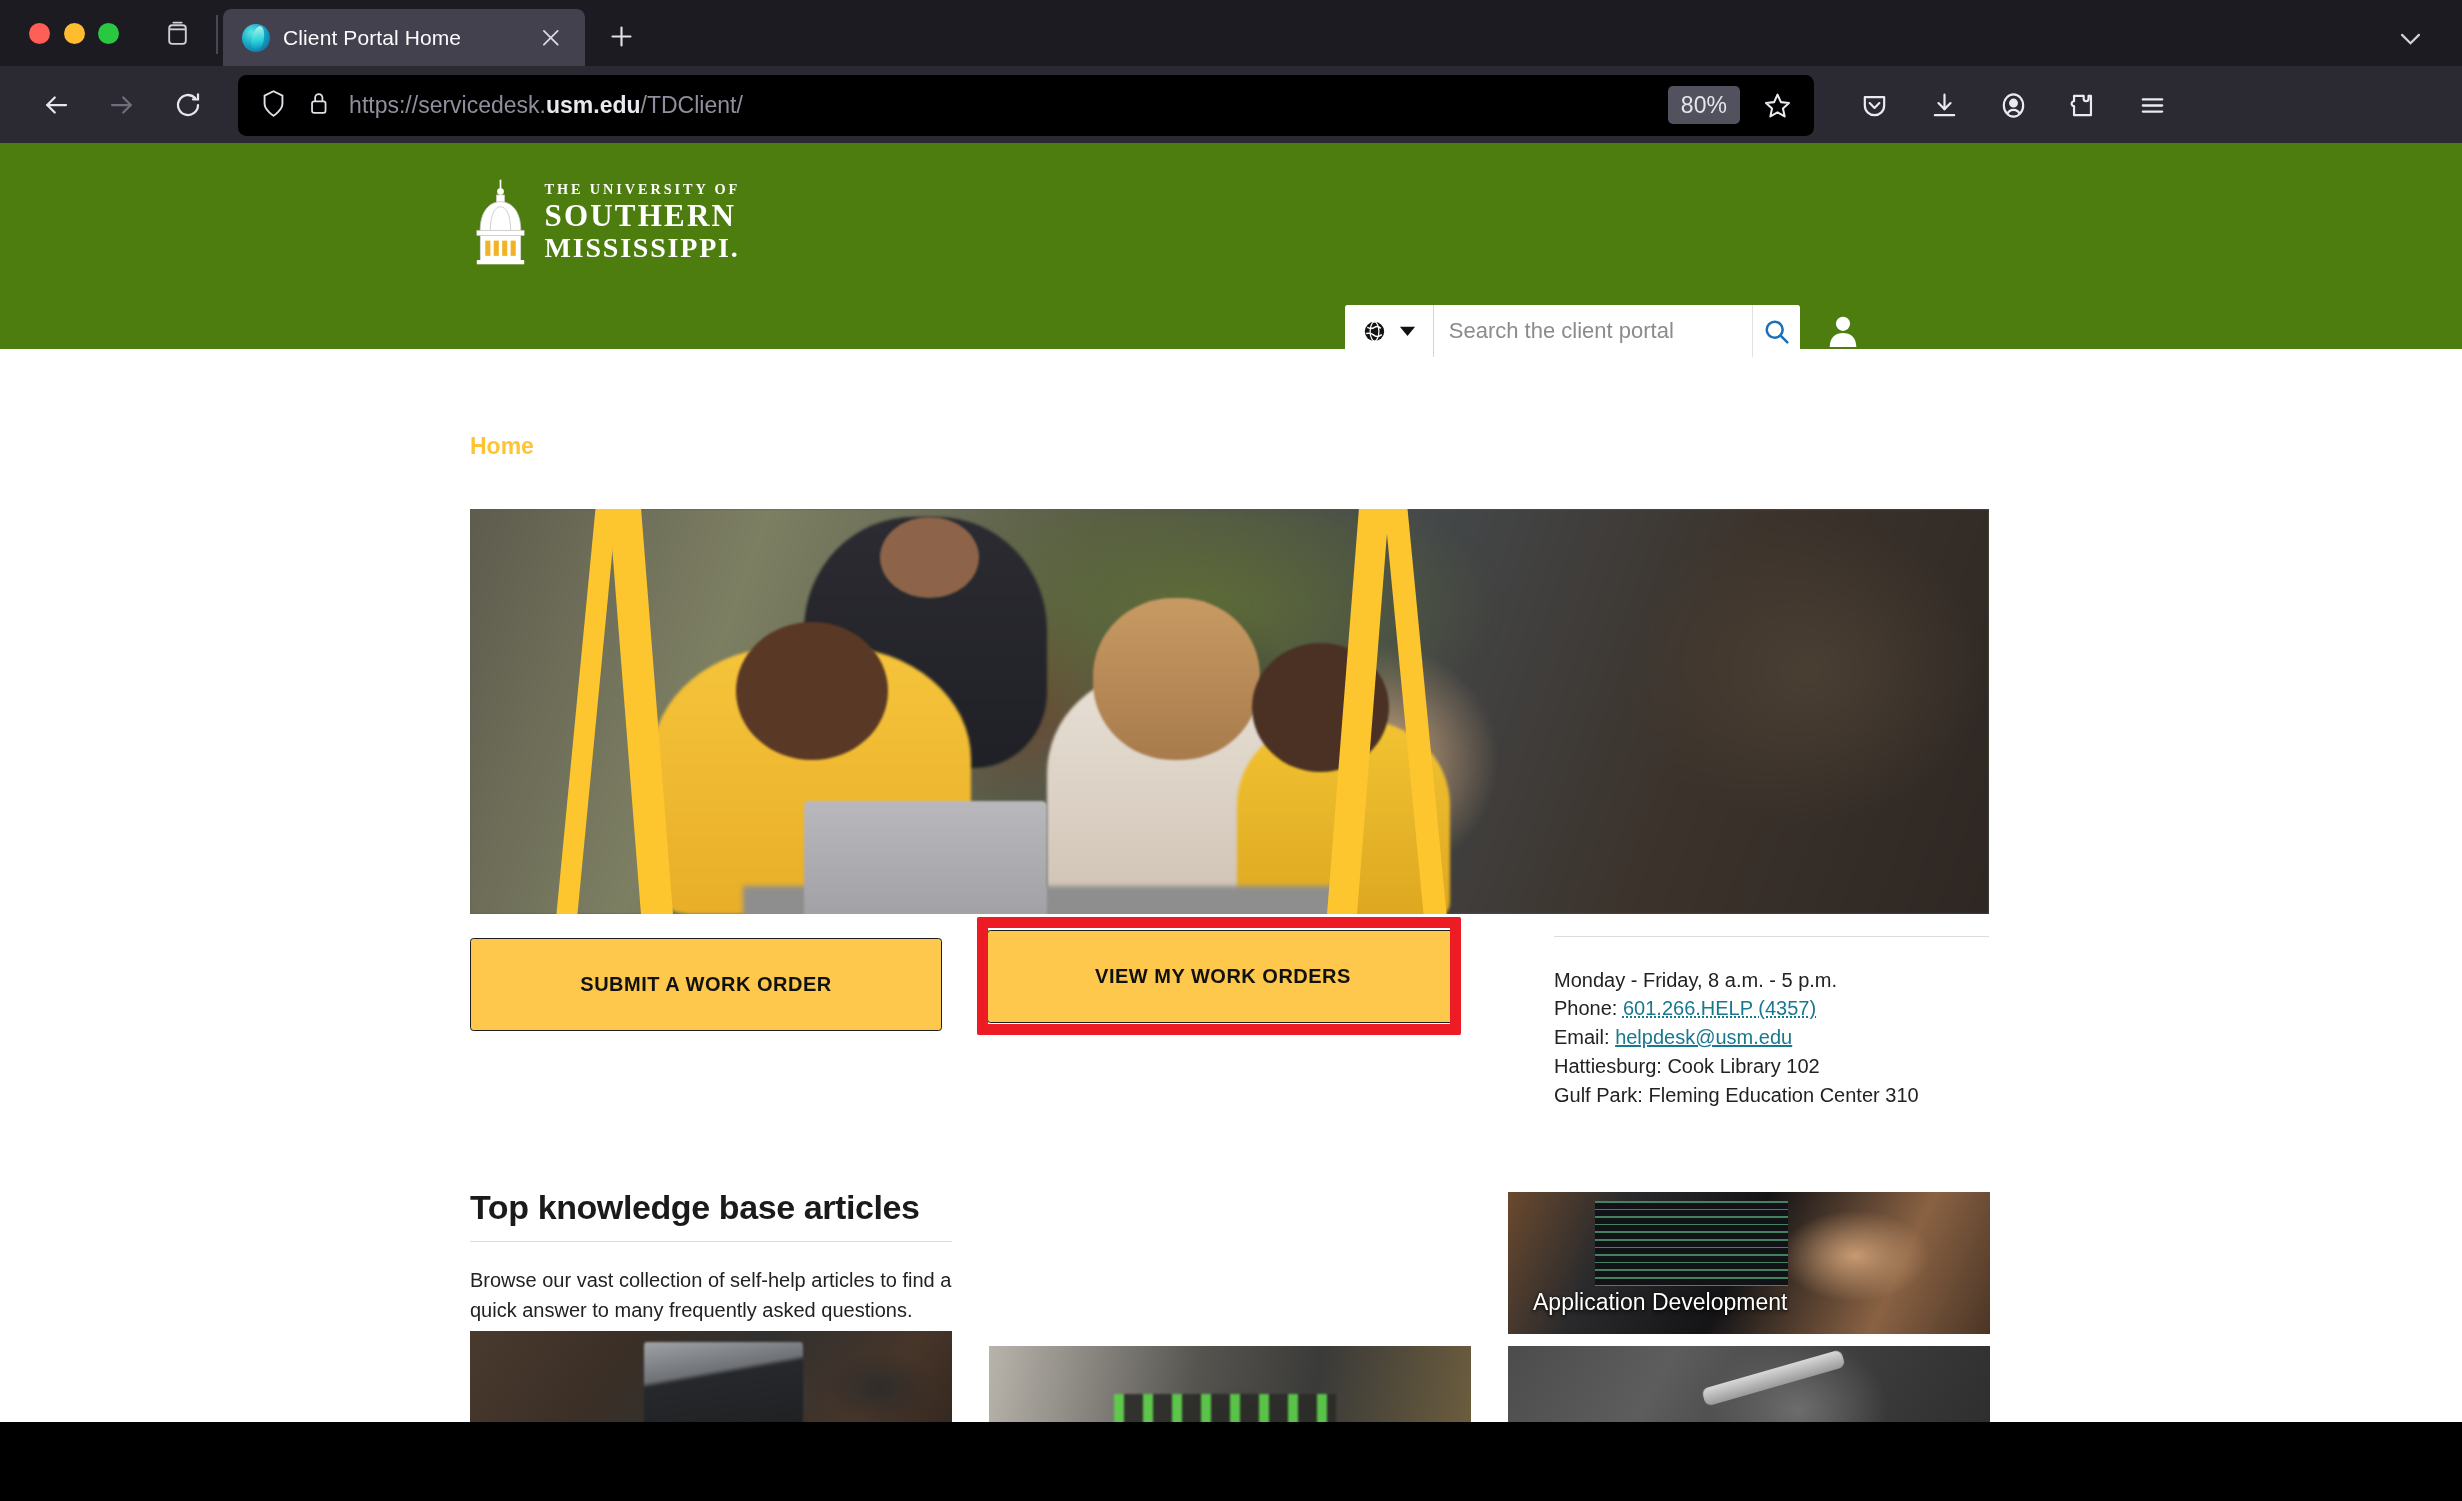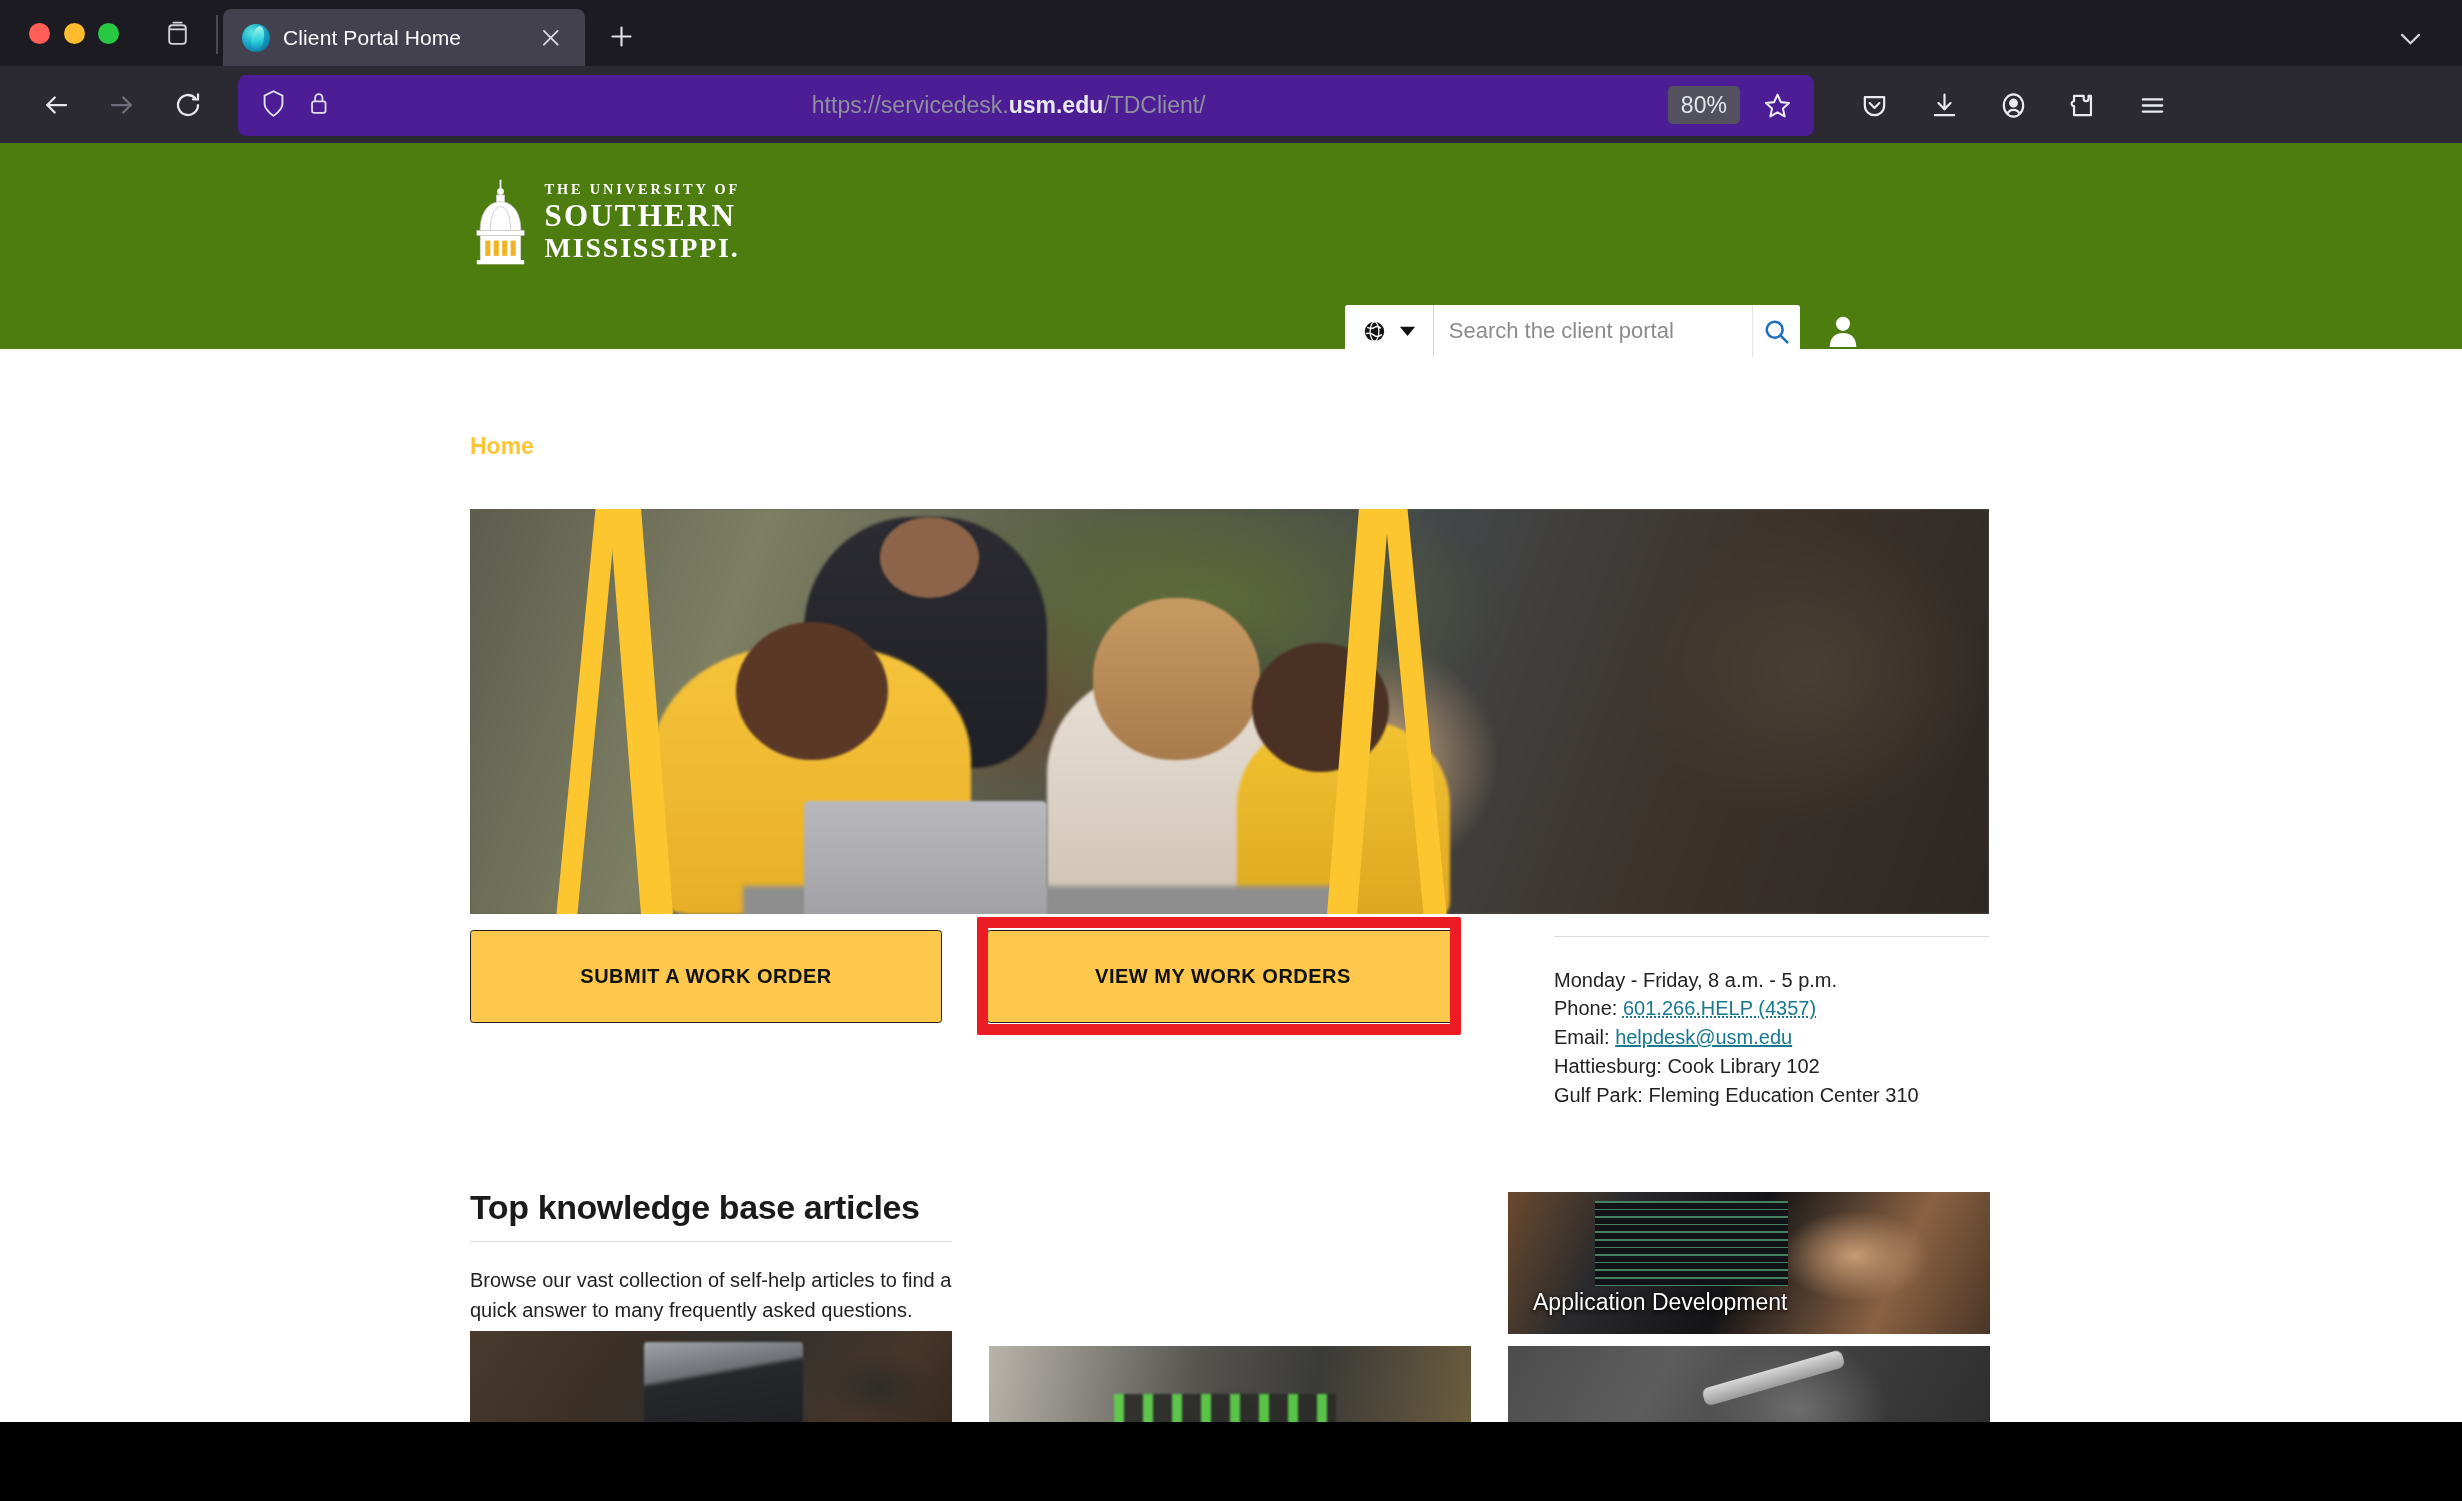--- a/index.html
+++ b/index.html
@@ -56,23 +56,23 @@
   .newtab { width: 49px; height: 49px; display: flex; align-items: center; justify-content: center; margin: 0 0 5px 11.8px; border-radius: 6.7px; }
   .chev-right { margin-left: auto; padding: 0 37px 13.5px 0; display: flex; align-items: center; }
 
   .navbar {
     height: 78px; background: #2b2a33;
     display: flex; align-items: center; padding: 0 25px; gap: 5px;
   }
   .navbtn { width: 61px; height: 61px; display: flex; align-items: center; justify-content: center; border-radius: 6.7px; flex: none; }
 
   .urlbar {
-    flex: 1; height: 61px; background: #4c1d95; border-radius: 8.4px;
+    flex: 1; height: 61px; background: #000000; border-radius: 8.4px;
     display: flex; align-items: center; margin: 0 18.5px 0 15px;
-    padding: 0 13.5px 0 22px; max-width: 1576px; text-align: center;
+    padding: 0 13.5px 0 22px; max-width: 1576px;
   }
   .url-text { flex: 1; font-size: 23px; color: #8f8f9d; margin-left: 18.5px; white-space: nowrap; }
   .url-text b { color: #e8e8ef; font-weight: 700; }
   .zoom-badge {
     background: #52525e; color: #e5e5ea; font-size: 23px;
     padding: 5.9px 12.6px; border-radius: 5px; margin-right: 15px; flex: none;
   }
   .star { width: 46px; height: 46px; display: flex; align-items: center; justify-content: center; flex: none; }
   .toolbar-right { display: flex; align-items: center; gap: 8.4px; padding-left: 6.7px; }
   .tbicon { width: 61px; height: 61px; display: flex; align-items: center; justify-content: center; border-radius: 6.7px; }
@@ -139,21 +139,21 @@
   .s3 { left: 57.5%; width: 2.0%; transform: skewX(-4.5deg); }
   .s4 { left: 61.5%; width: 1.5%; transform: skewX(5.5deg); }
 
   .btnrow { position: absolute; left: 470px; top: 787px; }
   .gold-btn {
     position: absolute; background: #fdc84b; border: 0.8px solid #1d1d1d;
     border-radius: 3.4px; color: #111; font-size: 20px; font-weight: 700;
     letter-spacing: 0.5px; display: flex; align-items: center; justify-content: center;
     font-family: "Liberation Sans", sans-serif;
   }
-  #btn-submit { left: 0; top: 0; width: 472px; height: 93px; }
+  #btn-submit { left: 0; top: 8px; width: 472px; height: 93px; }
   #btn-view { left: 517px; top: 0; width: 472px; height: 93px; }
   .redbox {
     position: absolute; left: 977px; top: 774px;
     width: 484px; height: 118px;
     border: 11.8px solid #ed1b24; border-radius: 1.7px; pointer-events: none;
   }
 
   .helpdesk { position: absolute; left: 1554px; top: 779px; width: 435px; }
   .hd-title { font-size: 35px; font-weight: 700; color: #1a1a1a; letter-spacing: -0.3px; }
   .hd-rule { border-top: 0.8px solid #dcdcdc; margin: 13.5px 0 29px 0; }

